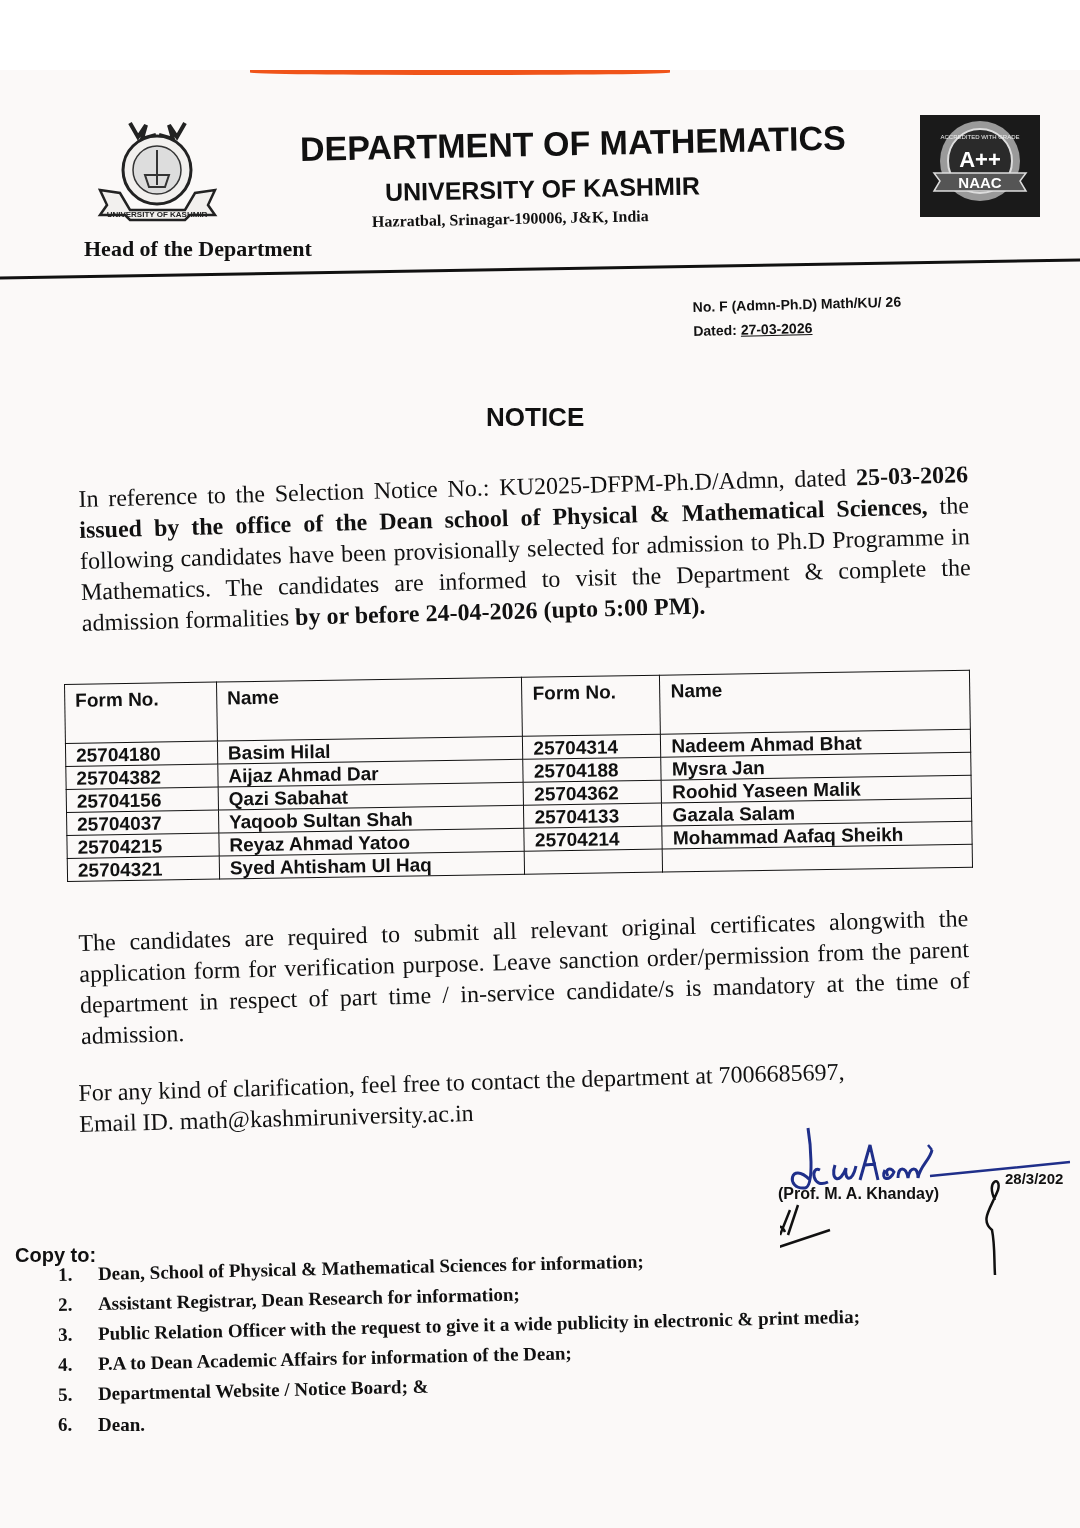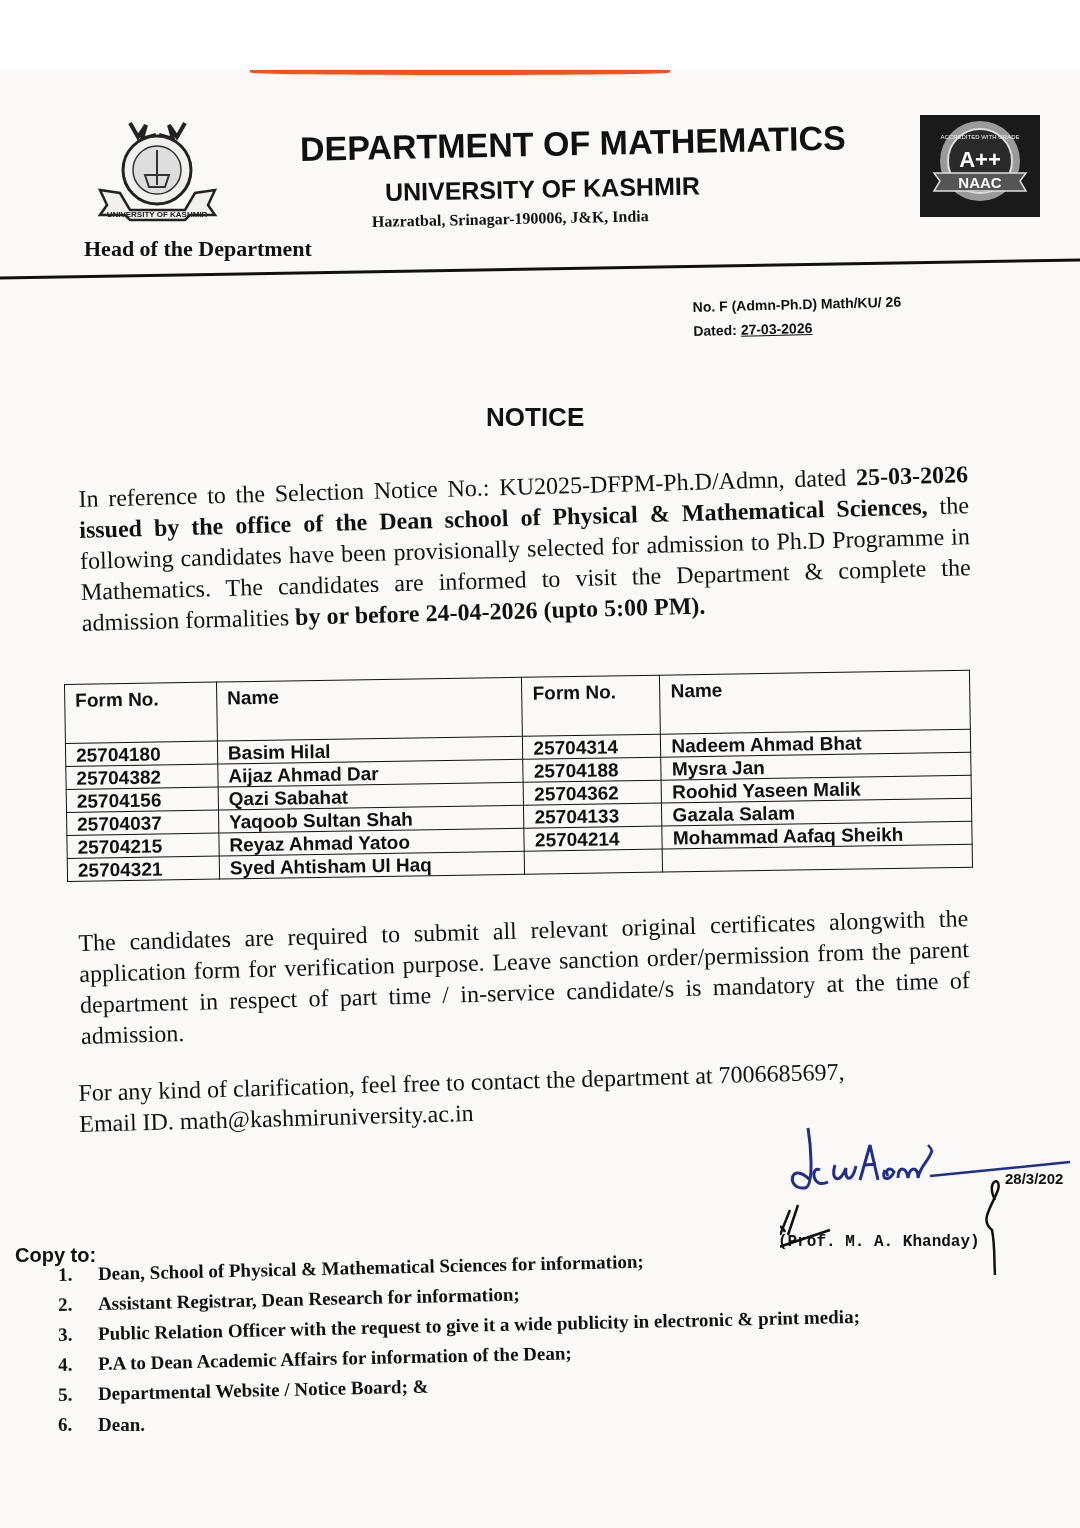--- a/index.html
+++ b/index.html
@@ -74,21 +74,21 @@
     table.candidates th { height: 52px; vertical-align: top; padding-top: 6px; font-weight: bold; }
     table.candidates col.c1 { width: 152px; }
     table.candidates col.c2 { width: 306px; }
     table.candidates col.c3 { width: 138px; }
     table.candidates col.c4 { width: 310px; }
     .signature {
       position: absolute; left: 780px; top: 1120px; width: 300px; height: 160px;
     }
     .sign-name {
       position: absolute; left: 778px; top: 1185px;
-      font-family: Liberation Mono, monospace; font-size: 16px; font-weight: bold; margin-top: 48px;
+      font-family: Liberation Sans, sans-serif; font-size: 16px; font-weight: bold;
     }
     .copy-to {
       position: absolute; left: 15px; top: 1244px;
       font-family: "Liberation Sans", sans-serif; font-size: 20px; font-weight: bold;
     }
     .copy-list {
       position: absolute; left: 58px; top: 1260px; margin: 0; padding: 0; list-style: none;
       font-size: 19px; font-weight: bold; line-height: 30px;
     }
     .copy-list li { display: flex; }

